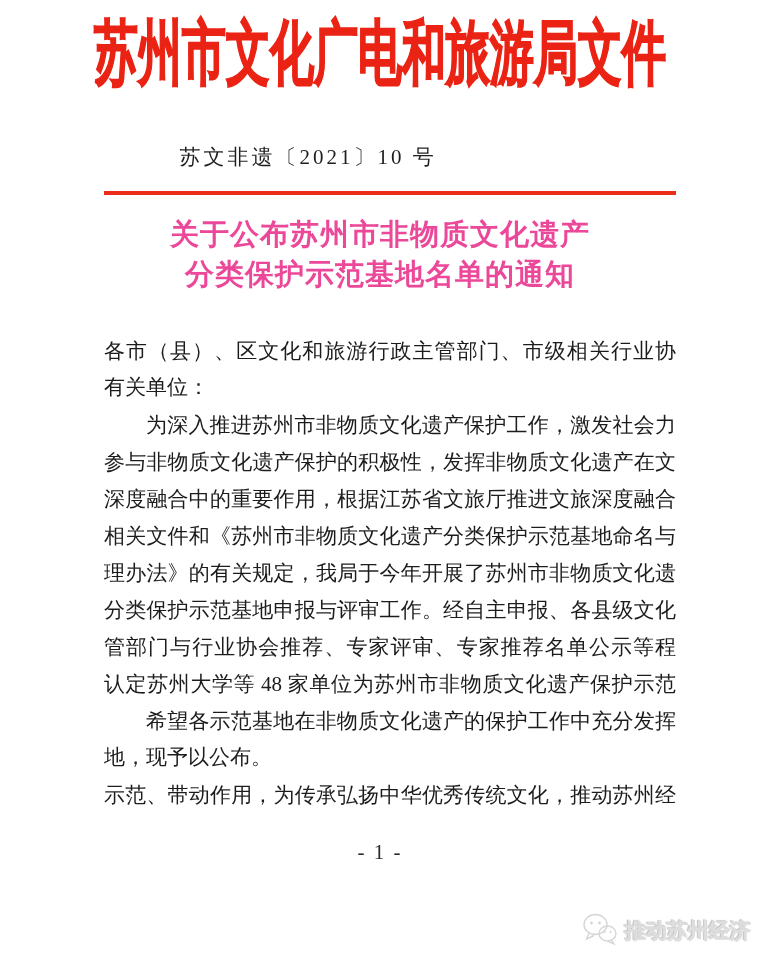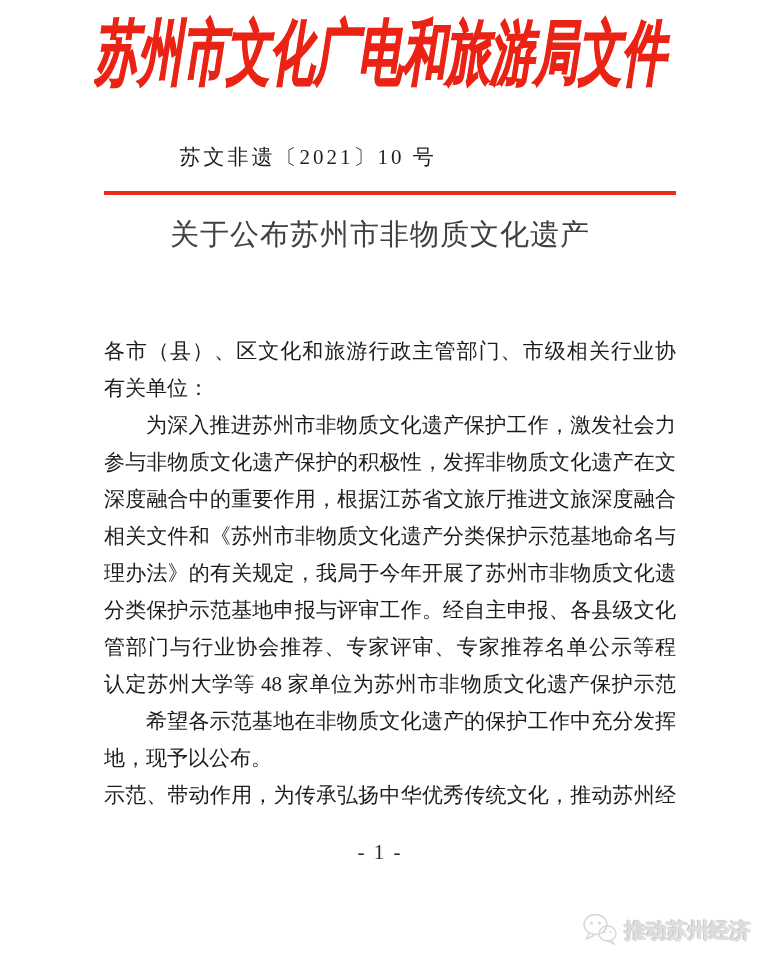--- a/index.html
+++ b/index.html
@@ -17,21 +17,20 @@
   }
 
   
   .header-banner {
     position: absolute;
     top: 20px;
     left: 0;
     width: 760px;
     height: 84px;
     text-align: center;
-    font-style: italic;
   }
   .header-banner .stretch {
     display: inline-block;
     font-size: 44px;
     line-height: 48px;
     font-weight: 900;
     color: #ea2314;
     white-space: nowrap;
     letter-spacing: 0px;
     transform: scaleY(1.6);
@@ -63,22 +62,22 @@
 
   
   .notice-title {
     position: absolute;
     top: 214px;
     left: 0;
     width: 760px;
     text-align: center;
     font-size: 29px;
     line-height: 40px;
-    font-weight: normal;
-    color: #404040;
+    font-weight: bold;
+    color: #ec4899;
     letter-spacing: 1px;
   }
 
   
   .body-text {
     position: absolute;
     top: 333px;
     left: 104px;
     width: 572px;
     font-size: 21px;
@@ -86,20 +85,21 @@
     color: #1c1c1c;
   }
   .body-text .line {
     text-align: justify;
     text-align-last: justify;
     height: 37px;
     overflow: hidden;
   }
   .body-text .line.short {
     text-align-last: left;
+    font-family: Liberation Mono, monospace;
   }
   .body-text .line.indent {
     text-indent: 42px;
   }
 
   
   .page-number {
     position: absolute;
     top: 840px;
     left: 0;
@@ -136,20 +136,21 @@
   <div class="header-banner">
     <span class="stretch">苏州市文化广电和旅游局文件</span>
   </div>
 
   <div class="doc-number">苏文非遗〔2021〕10 号</div>
 
   <div class="red-line"></div>
 
   <div class="notice-title">
     <div>关于公布苏州市非物质文化遗产</div>
+    <div>分类保护示范基地名单的通知</div>
   </div>
 
   <div class="body-text">
     <div class="line">各市（县）、区文化和旅游行政主管部门、市级相关行业协会、</div>
     <div class="line short">有关单位：</div>
     <div class="line indent">为深入推进苏州市非物质文化遗产保护工作，激发社会力量</div>
     <div class="line">参与非物质文化遗产保护的积极性，发挥非物质文化遗产在文旅</div>
     <div class="line">深度融合中的重要作用，根据江苏省文旅厅推进文旅深度融合的</div>
     <div class="line">相关文件和《苏州市非物质文化遗产分类保护示范基地命名与管</div>
     <div class="line">理办法》的有关规定，我局于今年开展了苏州市非物质文化遗产</div>

